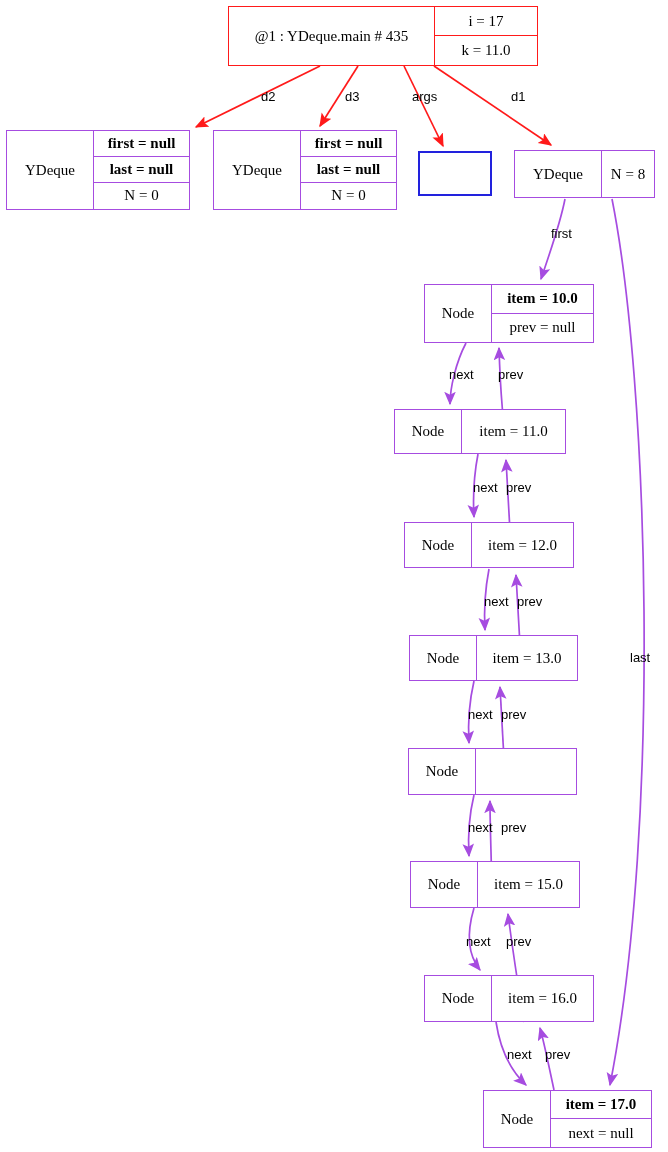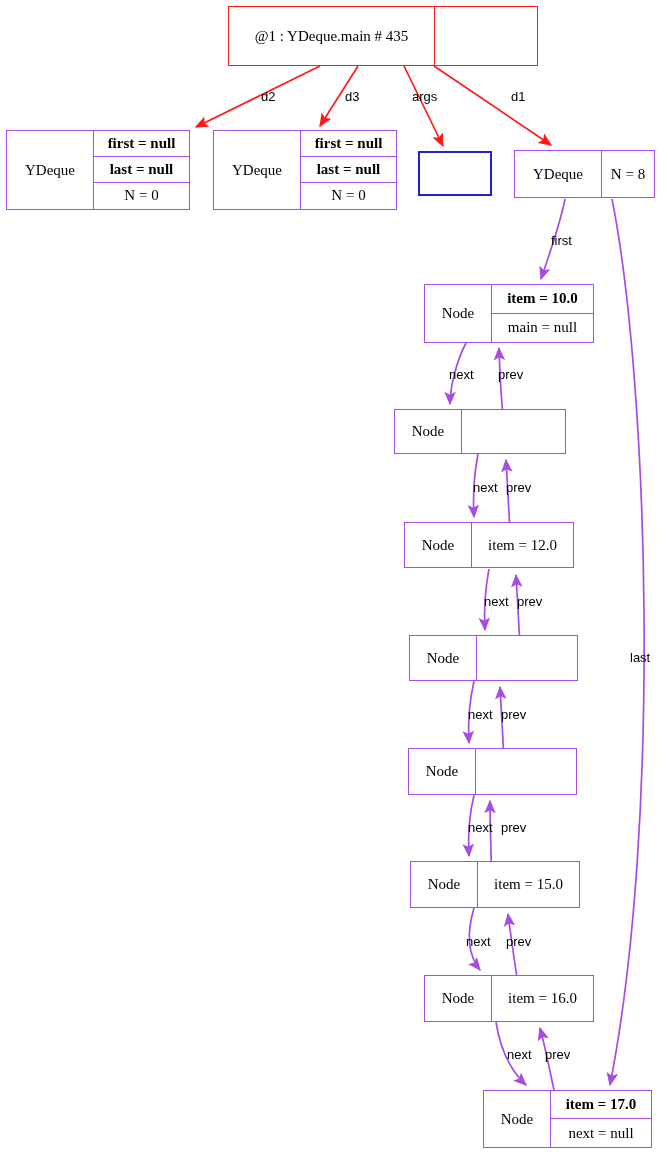--- a/index.html
+++ b/index.html
@@ -72,20 +72,24 @@
     <path d="M524,1022 C518,985 512,945 508,914" stroke="#a64ce0" stroke-width="1.7" fill="none" marker-end="url(#ar-purple)"></path>
 
     <path d="M496,1022 C500,1048 510,1070 526,1085" stroke="#a64ce0" stroke-width="1.7" fill="none" marker-end="url(#ar-purple)"></path>
     <path d="M554,1090 C548,1062 544,1042 540,1028" stroke="#a64ce0" stroke-width="1.7" fill="none" marker-end="url(#ar-purple)"></path>
   </svg>
 
   <div class="node-box nb-red" style="left:228px;top:6px;width:310px;height:60px;font-size:15px;">
     <div class="col-left divider-v-red" style="width:205px;height:100%;">
       <span>@1 : YDeque.main # 435</span>
     </div>
+    <div class="col-right">
+      <div class="cell divider-h-red" style="height:50%;">i = 17</div>
+      <div class="cell" style="height:50%;">k = 11.0</div>
+    </div>
   </div>
 
   <div class="node-box nb-purple" style="left:6px;top:130px;width:184px;height:80px;font-size:15px;">
     <div class="col-left divider-v" style="width:86px;height:100%;">
       <span>YDeque</span>
     </div>
     <div class="col-right">
       <div class="cell divider-h" style="height:33.33%;">first = null</div>
       <div class="cell divider-h" style="height:33.33%;">last = null</div>
       <div class="cell" style="height:33.34%;">N = 0</div>
@@ -113,42 +117,48 @@
       <div class="cell" style="height:100%;">N = 8</div>
     </div>
   </div>
 
   <div class="node-box nb-purple" style="left:424px;top:284px;width:170px;height:59px;font-size:15px;">
     <div class="col-left divider-v" style="width:66px;height:100%;">
       <span>Node</span>
     </div>
     <div class="col-right">
       <div class="cell divider-h" style="height:50%;">item = 10.0</div>
-      <div class="cell" style="height:50%;">main = null</div>
+      <div class="cell" style="height:50%;">prev = null</div>
     </div>
   </div>
 
   <div class="node-box nb-purple" style="left:394px;top:409px;width:172px;height:45px;font-size:15px;">
     <div class="col-left divider-v" style="width:66px;height:100%;">
       <span>Node</span>
     </div>
+    <div class="col-right">
+      <div class="cell" style="height:100%;">item = 11.0</div>
+    </div>
   </div>
 
   <div class="node-box nb-purple" style="left:404px;top:522px;width:170px;height:46px;font-size:15px;">
     <div class="col-left divider-v" style="width:66px;height:100%;">
       <span>Node</span>
     </div>
     <div class="col-right">
       <div class="cell" style="height:100%;">item = 12.0</div>
     </div>
   </div>
 
   <div class="node-box nb-purple" style="left:409px;top:635px;width:169px;height:46px;font-size:15px;">
     <div class="col-left divider-v" style="width:66px;height:100%;">
       <span>Node</span>
+    </div>
+    <div class="col-right">
+      <div class="cell" style="height:100%;">item = 13.0</div>
     </div>
   </div>
 
   <div class="node-box nb-purple" style="left:408px;top:748px;width:169px;height:47px;font-size:15px;">
     <div class="col-left divider-v" style="width:66px;height:100%;">
       <span>Node</span>
     </div>
   </div>
 
   <div class="node-box nb-purple" style="left:410px;top:861px;width:170px;height:47px;font-size:15px;">
@@ -177,21 +187,21 @@
       <div class="cell divider-h" style="height:50%;">item = 17.0</div>
       <div class="cell" style="height:50%;">next = null</div>
     </div>
   </div>
 
   <div class="lbl edge-label" style="left:261px;top:89px;">d2</div>
   <div class="lbl edge-label" style="left:345px;top:89px;">d3</div>
   <div class="lbl edge-label" style="left:412px;top:89px;">args</div>
   <div class="lbl edge-label" style="left:511px;top:89px;">d1</div>
 
-  <div class="lbl edge-label" style="left:551px;top:233px;">first</div>
+  <div class="lbl edge-label" style="left:551px;top:226px;">first</div>
   <div class="lbl edge-label" style="left:630px;top:650px;">last</div>
 
   <div class="lbl edge-label" style="left:449px;top:367px;">next</div>
   <div class="lbl edge-label" style="left:498px;top:367px;">prev</div>
 
   <div class="lbl edge-label" style="left:473px;top:480px;">next</div>
   <div class="lbl edge-label" style="left:506px;top:480px;">prev</div>
 
   <div class="lbl edge-label" style="left:484px;top:594px;">next</div>
   <div class="lbl edge-label" style="left:517px;top:594px;">prev</div>

